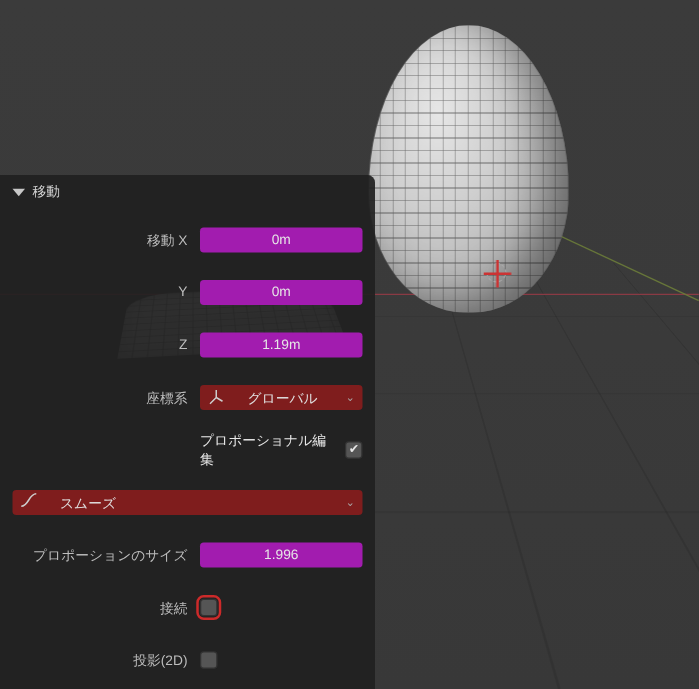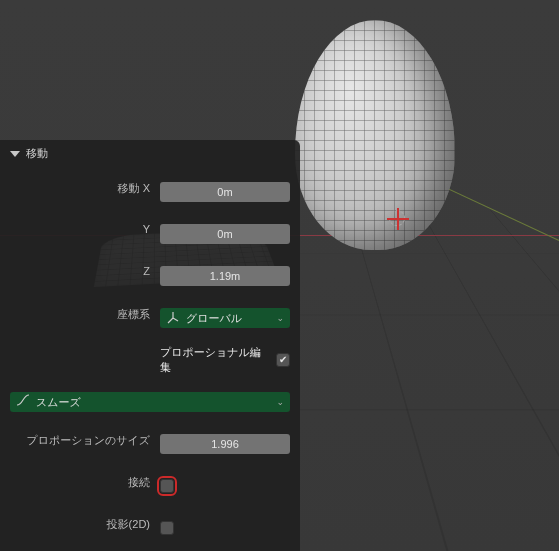--- a/index.html
+++ b/index.html
@@ -75,36 +75,36 @@
     background: rgba(33,33,33,0.92);
     border-top-right-radius: 6px;
     padding: 6px 10px 10px 10px;
   }
   .panel-header {
     display:flex; align-items:center; gap:4px;
     margin-bottom: 8px;
   }
   .tri { width:0;height:0;border-left:5px solid transparent;border-right:5px solid transparent;border-top:6px solid #c8c8c8; margin-right:2px;}
   .row {
-    display:flex; height:22px; margin-bottom:2px;margin-top:20px;
+    display:flex; align-items:center; height:22px; margin-bottom:2px;margin-top:20px;
   }
   .label {
     flex: 0 0 150px; text-align:right; padding-right:10px; color:#bdbdbd;
   }
   .field {
     flex:1; display:flex; align-items:center; gap:4px;
   }
   .numbox {
-    flex:1; height:20px; background:#737373; border-radius:3px;
+    flex:1; height:20px; background:#a21caf; border-radius:3px;
     display:flex; align-items:center; justify-content:center;
     color:#e6e6e6; text-align:center;
   }
   .dropdown {
-    flex:1; height:20px; background:#14532d; border-radius:3px;
-    display:flex; align-items:center; padding:0 6px; gap:6px;
+    flex:1; height:20px; background:#7f1d1d; border-radius:3px;
+    display:flex; align-items:center; padding:0 6px; gap:18px;
     color:#e0e0e0;
   }
   .dropdown .chev { margin-left:auto; color:#aaa; font-size:9px; }
   .section-label {
     color:#e8e8e8; font-weight:500;
   }
   .checkbox {
     width:14px; height:14px; background:#555; border-radius:3px;
     display:flex; align-items:center; justify-content:center;
     border:1px solid #333;

